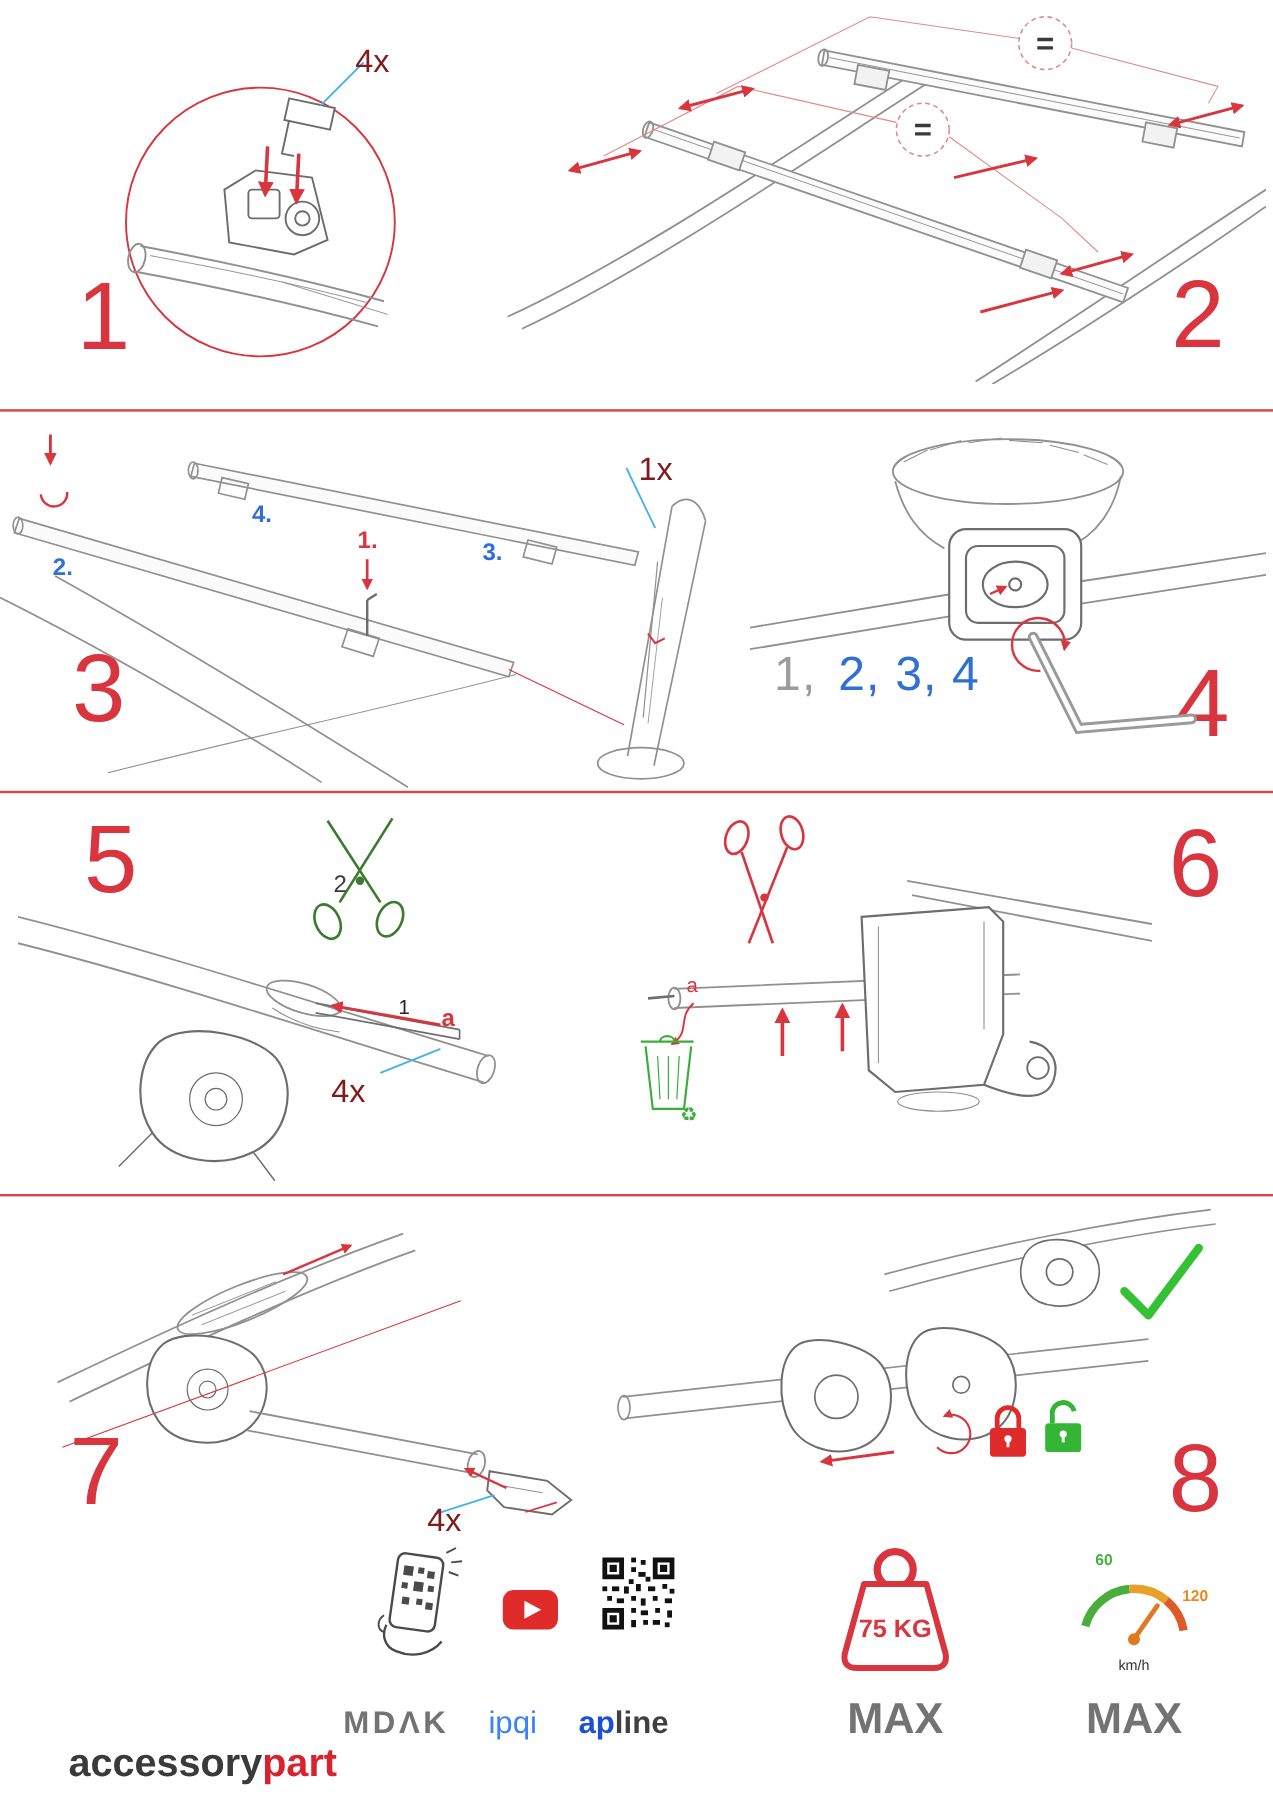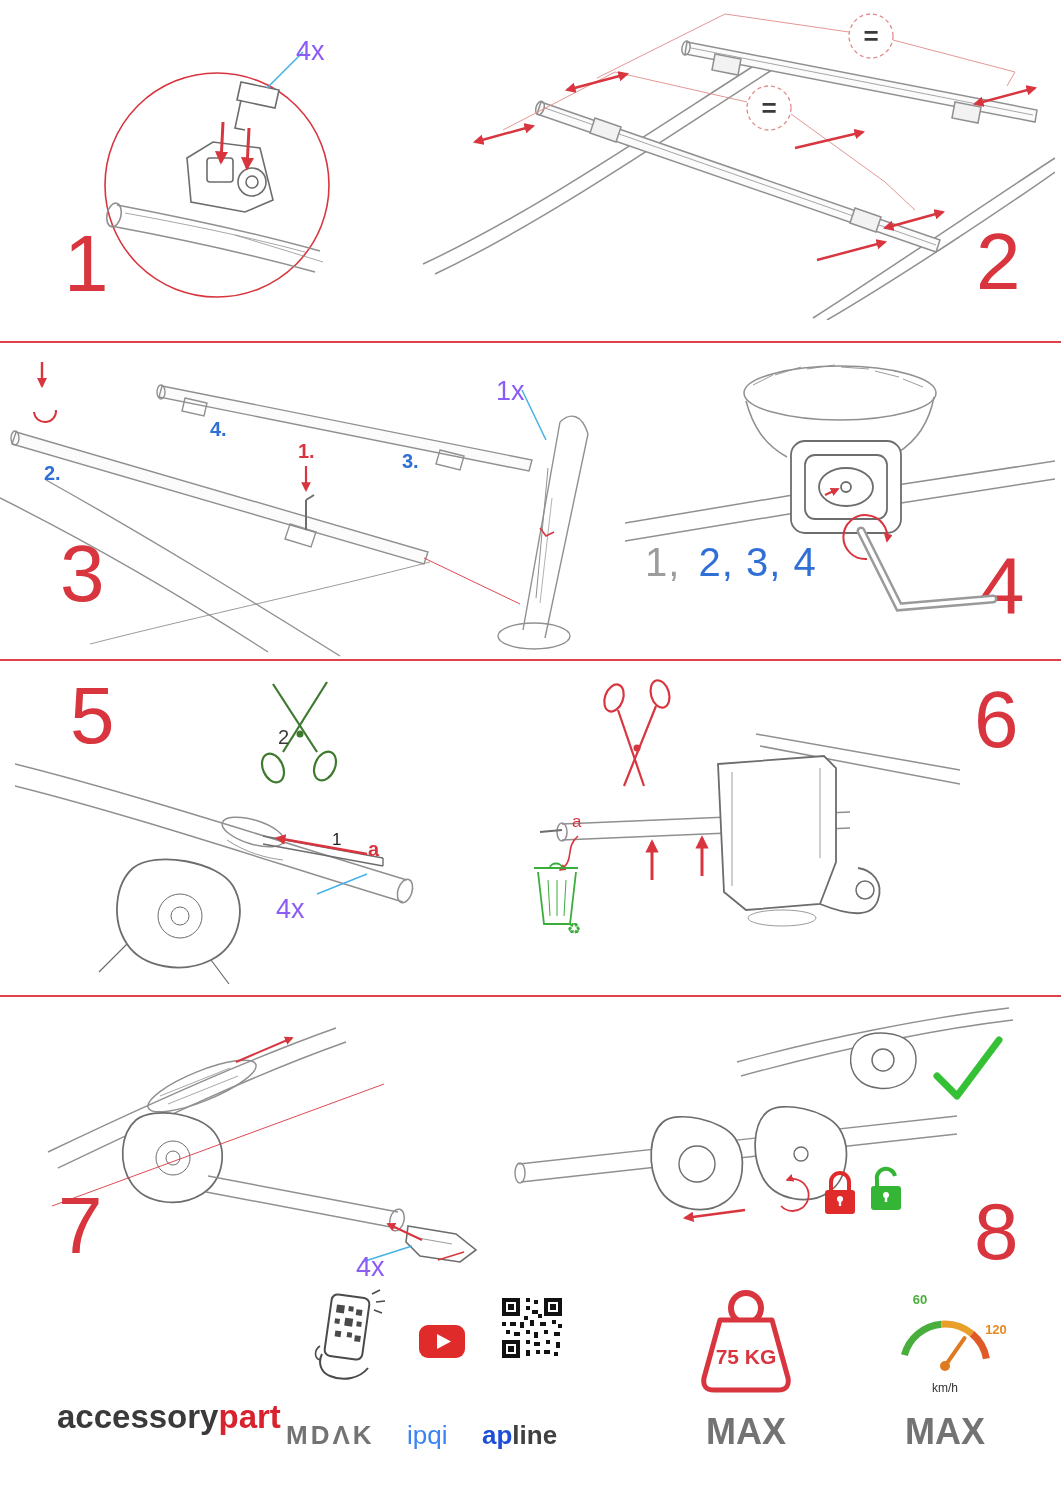--- a/index.html
+++ b/index.html
@@ -1,21 +1,21 @@
 <!DOCTYPE html>
 <html><head>
 <meta charset="utf-8">
 <style>
   *{margin:0;padding:0;box-sizing:border-box}
   html,body{background:#ffffff}
   .page{position:relative;width:1061px;height:1500px;background:#fff;overflow:hidden;
         font-family:"Liberation Sans",sans-serif;color:#222}
   .divider{position:absolute;left:0;width:100%;height:2px;background:#de414b}
   .stepnum{position:absolute;font-size:80px;line-height:1;color:#d8353f;font-weight:400}
-  .qty{position:absolute;font-size:27px;color:#8b5cf6;font-weight:400}
+  .qty{position:absolute;font-size:27px;color:#7f1d1d;font-weight:400}
   .lbl{position:absolute;font-size:20px;font-weight:700}
   .lbl.small{font-size:17px;font-weight:400}
   .blue{color:#2f6fd6}
   .red{color:#d8353f}
   .gray{color:#9c9c9c}
   .dark{color:#3a3a3a;font-weight:400}
   .illus{position:absolute}
   .seq{position:absolute;font-size:40px;letter-spacing:1px;font-weight:400}
   .seq .blue{margin-left:6px}
   .eq{font:700 26px "Liberation Sans",sans-serif;fill:#3a3a3a;text-anchor:middle}
@@ -154,21 +154,21 @@
       <line x1="306" y1="118" x2="306" y2="142" stroke-width="2.2" marker-end="url(#aR)"></line>
       <path d="M424 210 L520 256" stroke-width="0.9"></path>
       <path d="M540 180 l6 8 l8 -4" stroke-width="1.6"></path>
     </g>
     <line x1="522" y1="42" x2="546" y2="92" stroke="#45b1e8" stroke-width="1.5"></line>
   </svg>
   <div class="lbl blue" style="left:44px;top:462px">2.</div>
   <div class="lbl blue" style="left:210px;top:418px">4.</div>
   <div class="lbl red" style="left:298px;top:440px">1.</div>
   <div class="lbl blue" style="left:402px;top:450px">3.</div>
-  <div class="qty" style="left:496px;top:376px">1x</div>
+  <div class="qty" style="left:532px;top:376px">1x</div>
 
   <svg class="illus" style="left:625px;top:345px" width="430" height="315" viewBox="0 0 430 315">
     <g stroke="#909090" fill="none" stroke-width="1.5">
       <ellipse cx="215" cy="48" rx="96" ry="27"></ellipse>
       <path d="M128 40 l20 -10 M150 30 l26 -8 M182 24 l28 -4 M216 22 l28 2 M250 26 l24 6 M278 34 l20 8" stroke-width="0.9"></path>
       <path d="M121 56 C128 82 140 100 162 112"></path>
       <path d="M309 52 C304 78 292 96 272 108"></path>
       <path d="M0 178 L168 150 M0 196 L170 168"></path>
       <path d="M272 140 L430 116 M276 158 L430 134"></path>
     </g>
@@ -316,21 +316,21 @@
       <path d="M335 201 v7" stroke="#fff" stroke-width="2.4"></path>
     </g>
     <g>
       <path d="M372 188 v-6 a9 9 0 0 1 18 -4" stroke="#35b535" stroke-width="4" fill="none"></path>
       <rect x="366" y="188" width="30" height="24" rx="3" fill="#35b535"></rect>
       <circle cx="381" cy="197" r="3" fill="#fff"></circle>
       <path d="M381 197 v7" stroke="#fff" stroke-width="2.4"></path>
     </g>
   </svg>
 
-  <div class="brand" style="left:57px;top:1400px">
+  <div class="brand" style="left:57px;top:1452px">
     <span>accessory</span><span class="red">part</span>
   </div>
 
   <svg class="illus" style="left:310px;top:1288px" width="78" height="92" viewBox="0 0 78 92">
     <g stroke="#4a4a4a" fill="none" stroke-width="2">
       <rect x="18" y="8" width="38" height="62" rx="6" transform="rotate(8 37 39)"></rect>
       <path d="M62 6 l8 -4 M66 14 l9 -1 M64 22 l8 3" stroke-width="1.6"></path>
       <path d="M12 66 C8 74 10 84 20 88 C34 94 50 90 58 80"></path>
       <path d="M10 58 C4 62 4 70 10 72" stroke-width="1.6"></path>
     </g>

